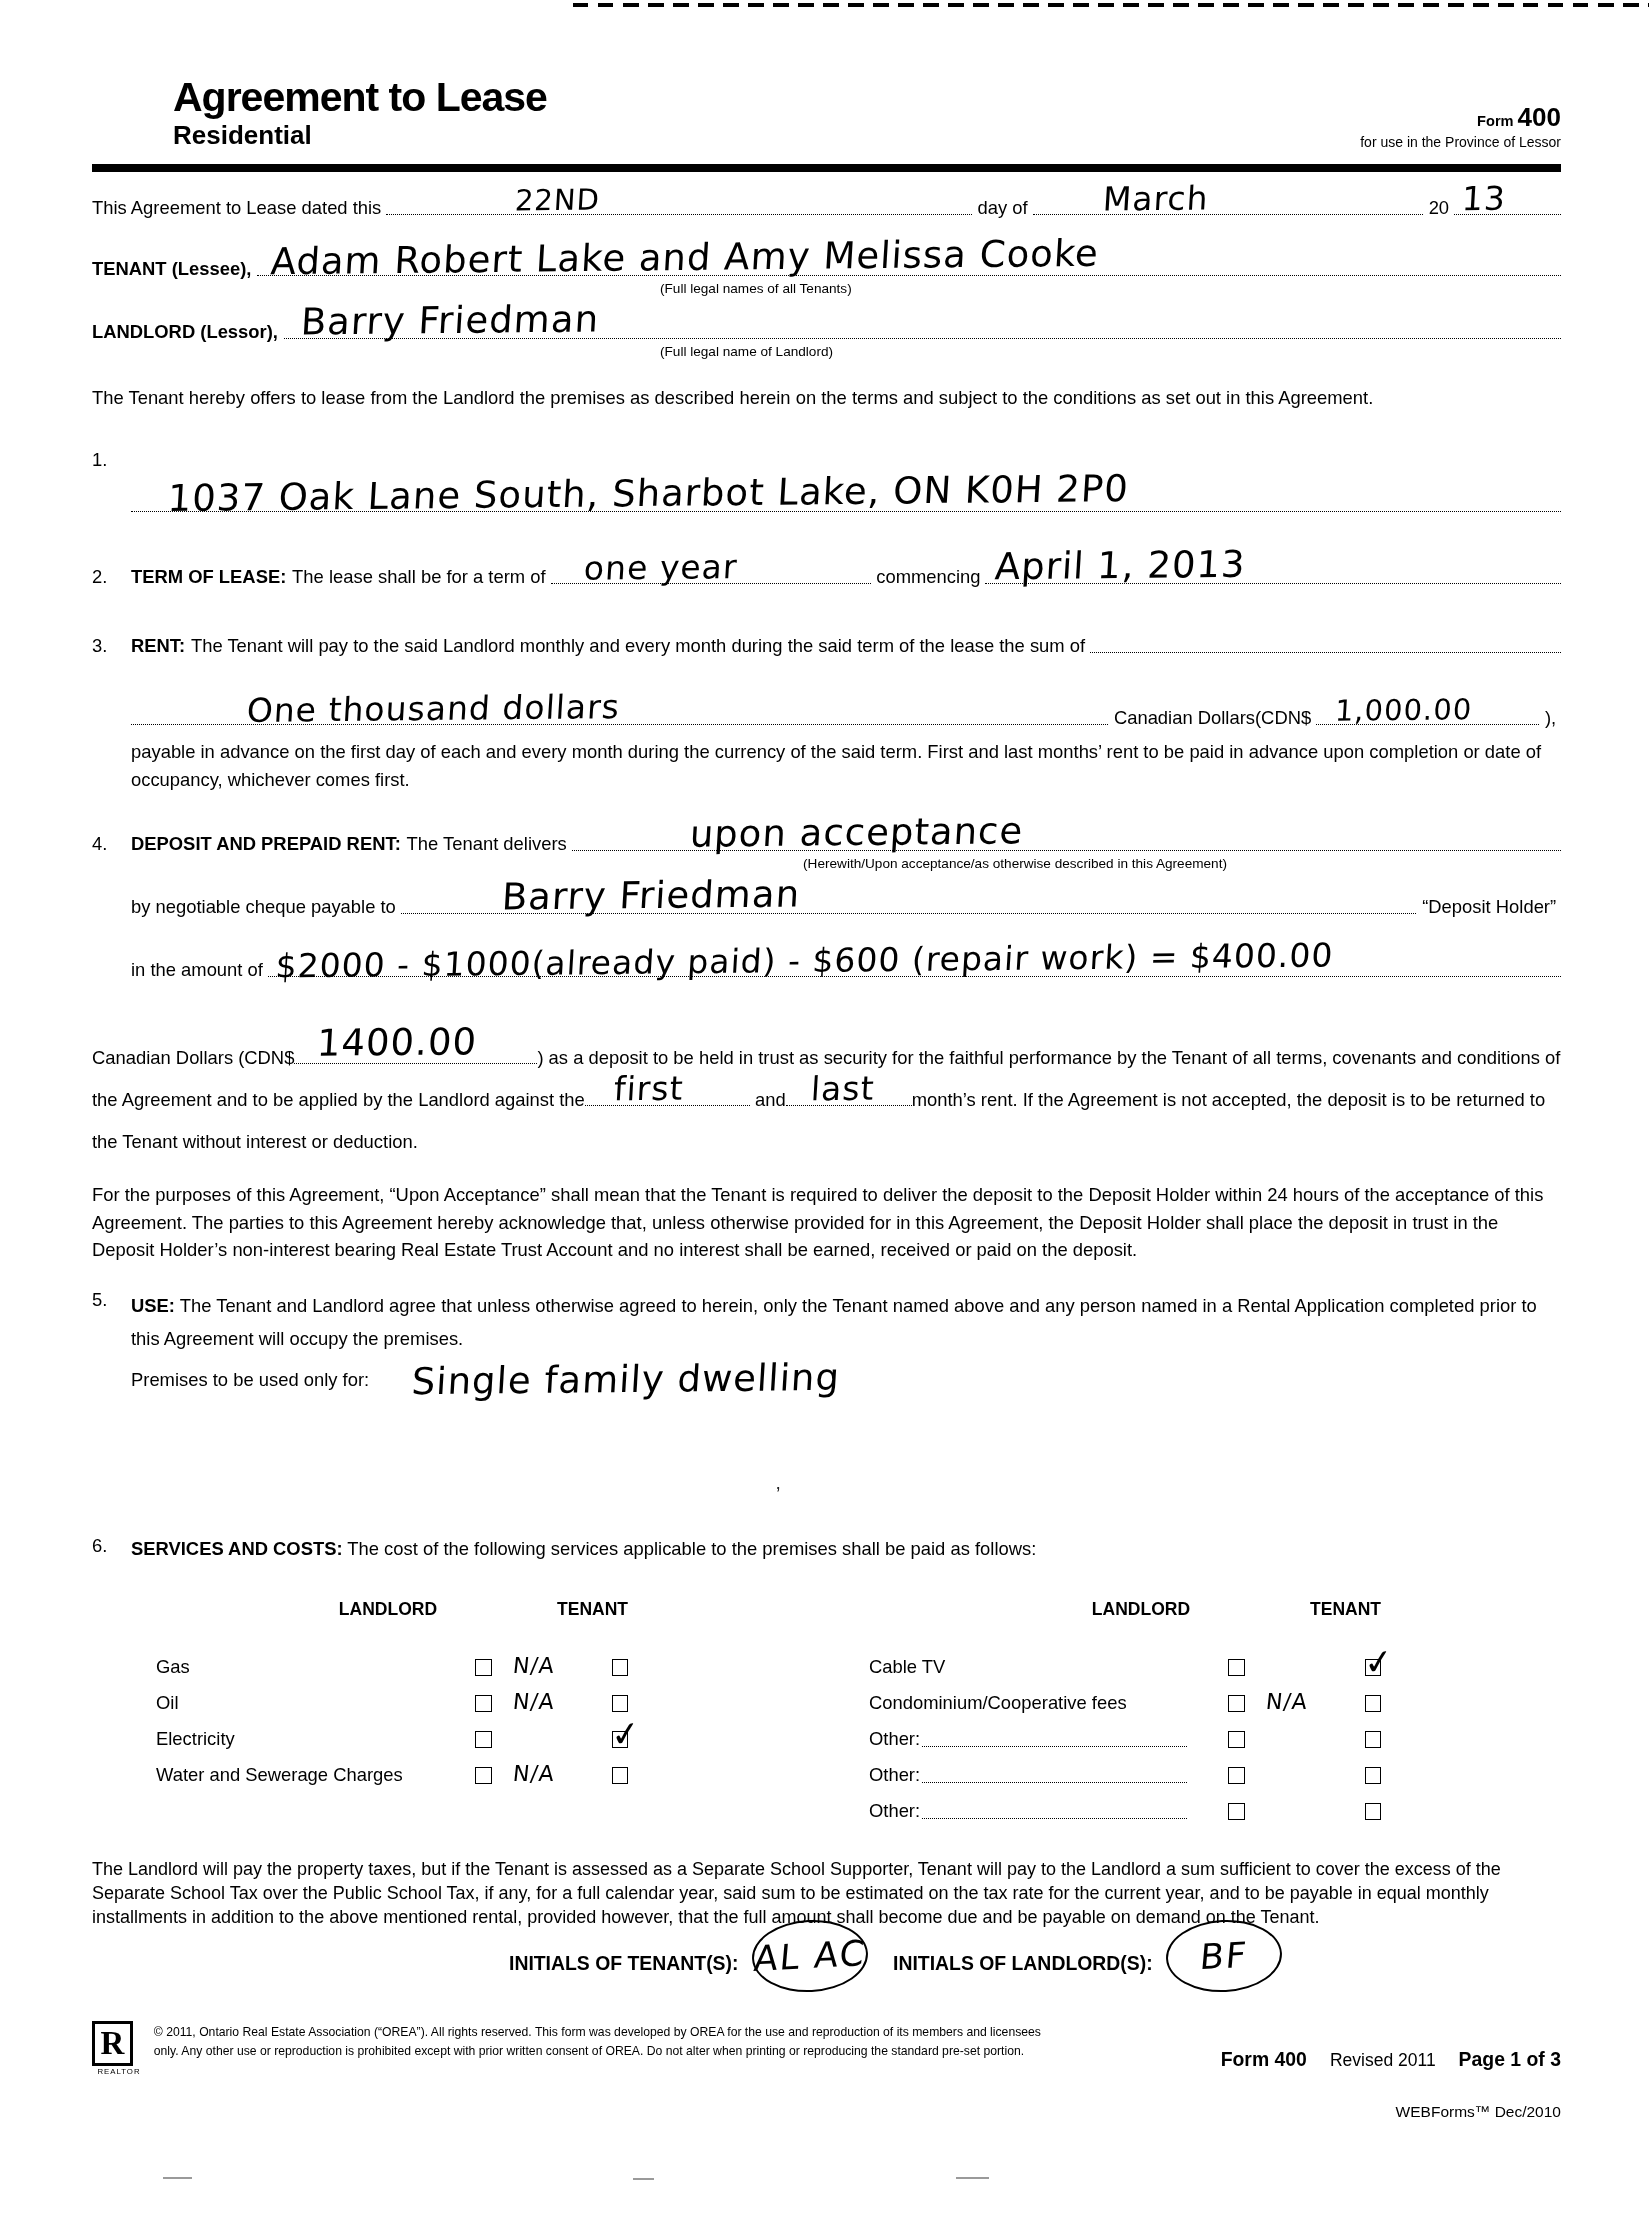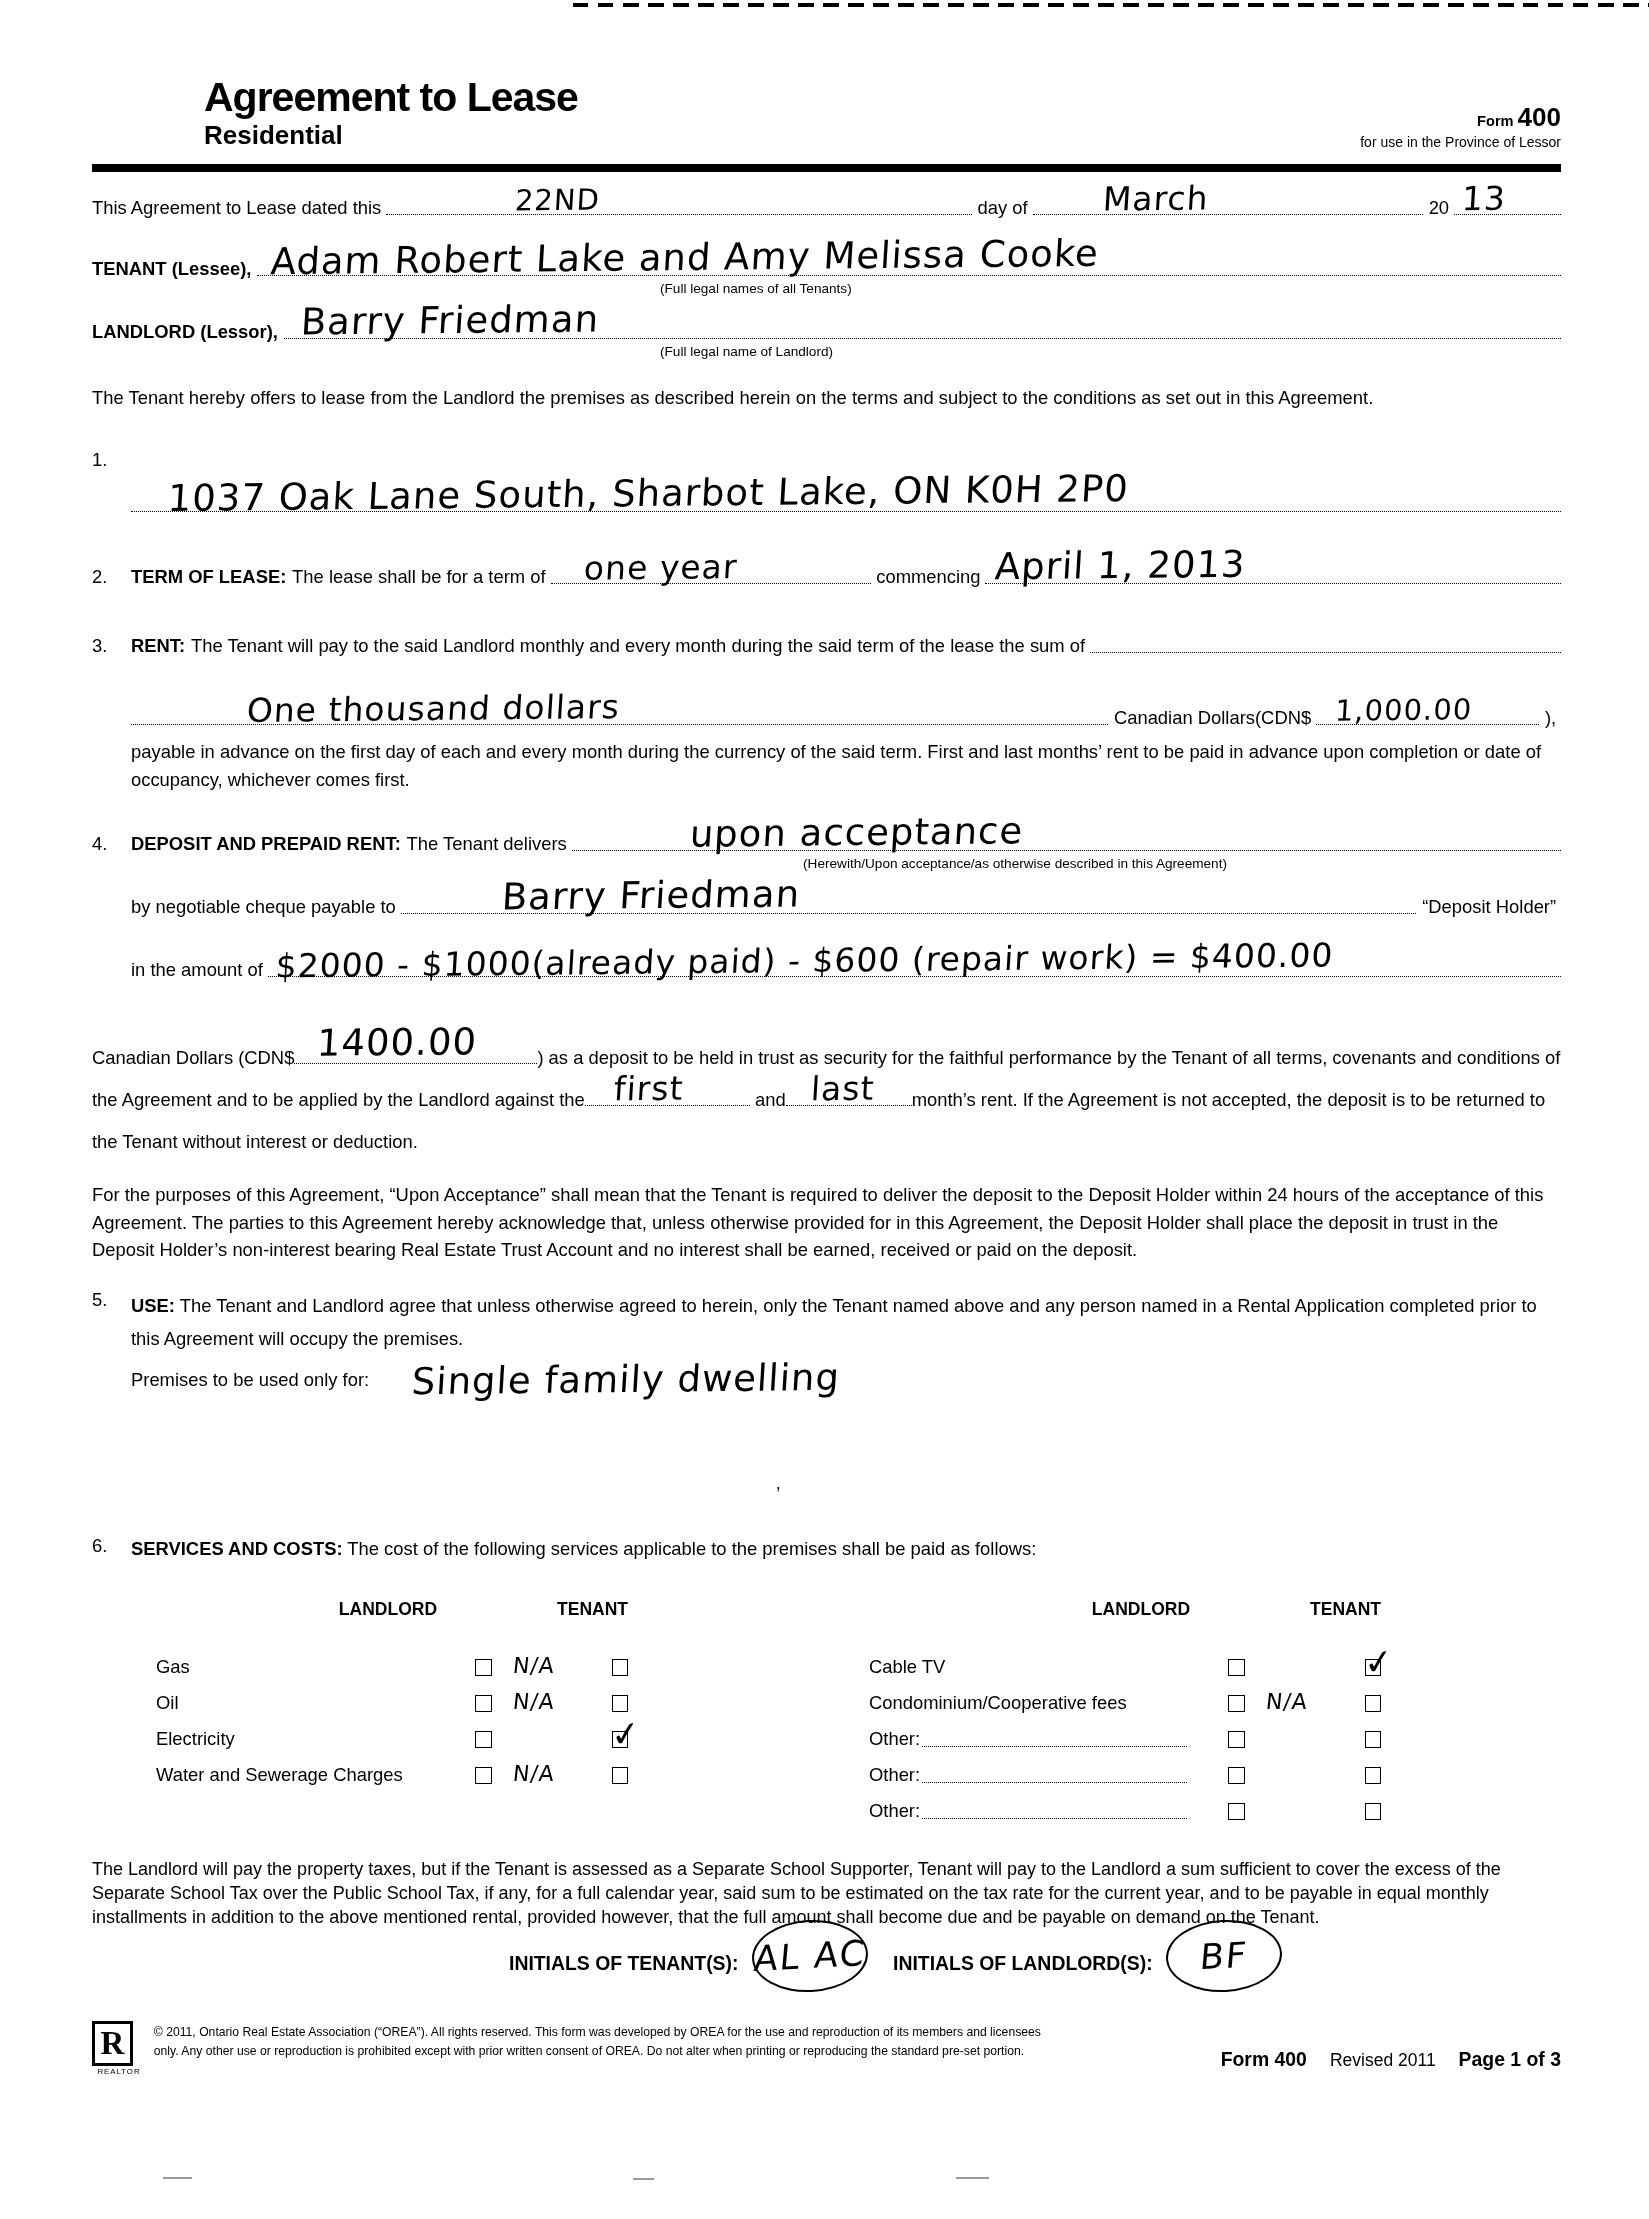--- a/index.html
+++ b/index.html
@@ -14,21 +14,21 @@
   
   .artifact-top {
     position:absolute; top:2.9px; left:573px; right:0; height:3.9px;
     background:repeating-linear-gradient(90deg,#000 0 15.5px,transparent 15.5px 25px);
   }
   .artifact-dash { position:absolute; height:1.9px; background:#9a9a9a; }
   .artifact-mark { position:absolute; font-size:19.4px; color:#222; }
 
   
   .hdr { display:flex; align-items:flex-start; margin-top:27px; }
-  .hdr-center { margin-left:112px; }
+  .hdr-center { margin-left:81px; }
   .hdr-title { font-size:41px; font-weight:bold; letter-spacing:-1px; line-height:1.0; }
   .hdr-sub { font-size:26px; font-weight:bold; margin-top:1.9px; }
   .hdr-right { margin-left:auto; text-align:right; padding-top:25px; }
   .hdr-form { font-size:14.6px; font-weight:bold; }
   .hdr-form b { font-size:26px; }
   .hdr-form-sub { font-size:14px; margin-top:1px; }
   .rule { height:7.8px; background:#000; margin-top:13.6px; }
 
   
   .line { display:flex; align-items:flex-end; }
@@ -423,19 +423,20 @@
       <div class="foot-copy">
         <div>© 2011, Ontario Real Estate Association (“OREA”).  All rights reserved. This form was developed by OREA for the use and reproduction of its members and licensees</div>
         <div>only. Any other use or reproduction is prohibited except with prior written consent of OREA. Do not alter when printing or reproducing the standard pre-set portion.</div>
       </div>
       <div class="foot-right">
         <span class="foot-form">Form 400</span>
         <span class="foot-rev">Revised 2011</span>
         <span class="foot-page">Page 1 of 3</span>
       </div>
     </div>
+    <div class="webforms">WEBForms™ Dec/2010</div>
   </div>
 
   <div class="artifact-dash" style="left:163px; top:2177px; width:29px;"></div>
   <div class="artifact-dash" style="left:633px; top:2178px; width:21.3px;"></div>
   <div class="artifact-dash" style="left:956px; top:2177px; width:33px;"></div>
 </div>
 
 
 </body></html>

